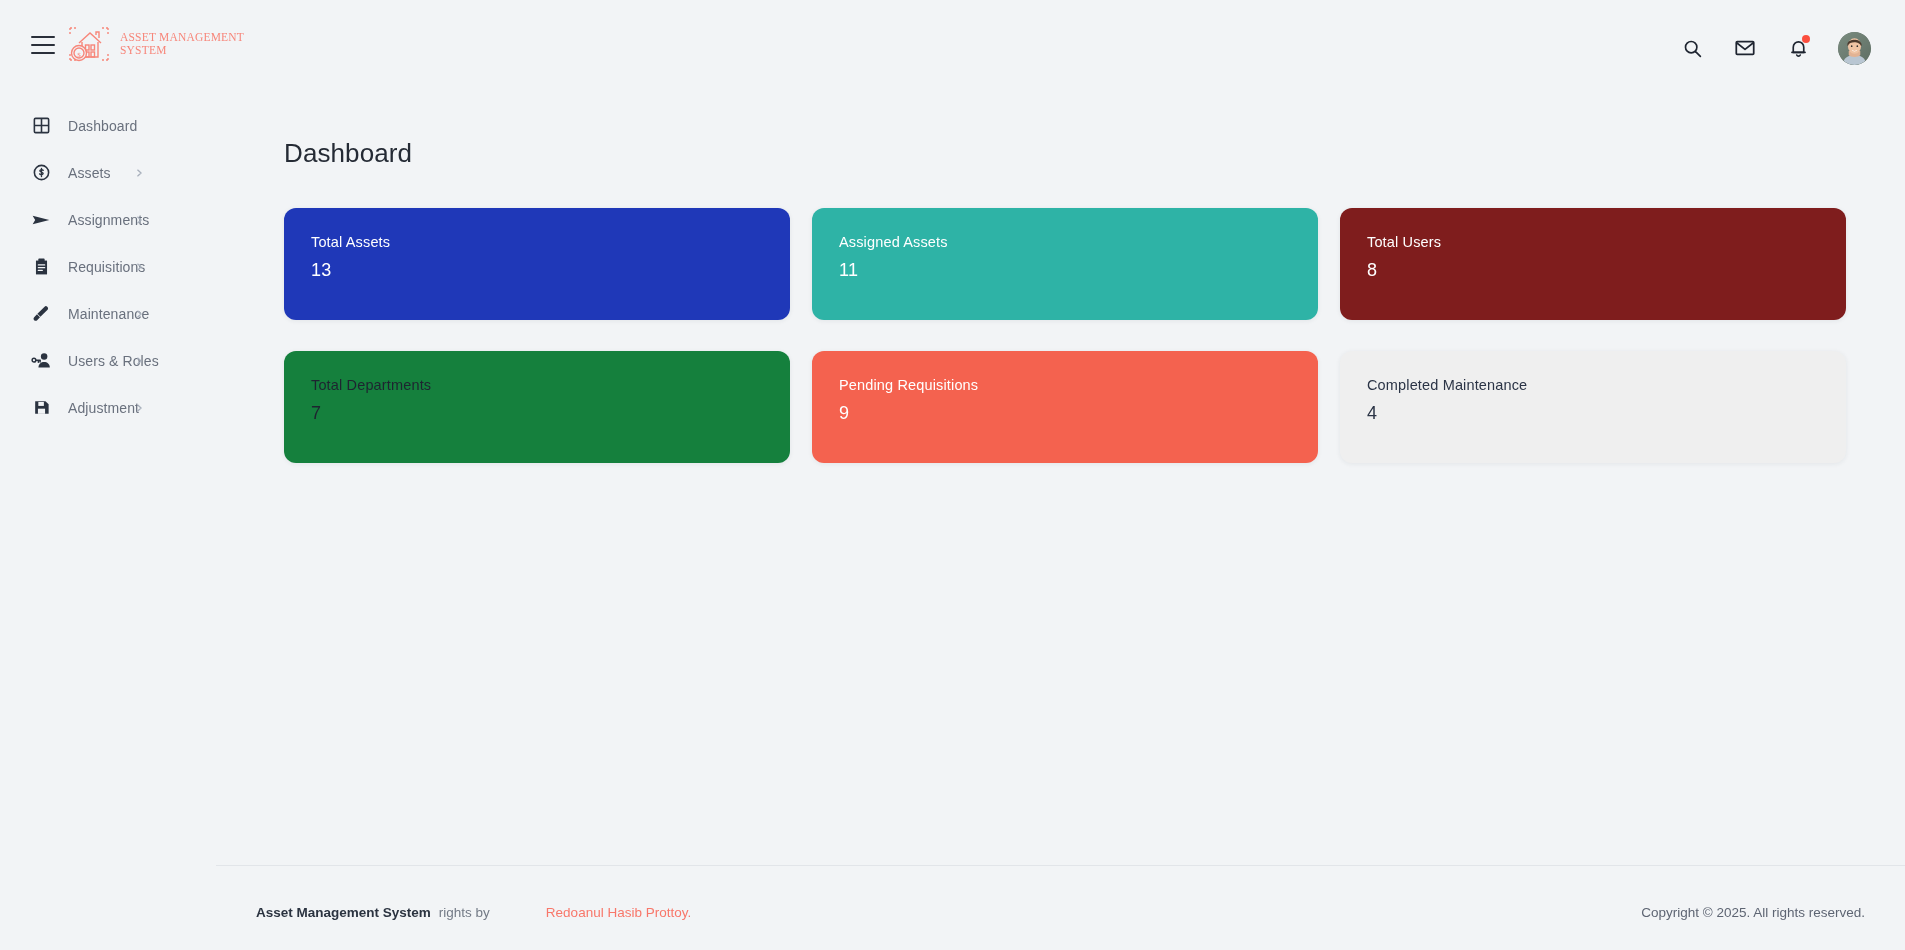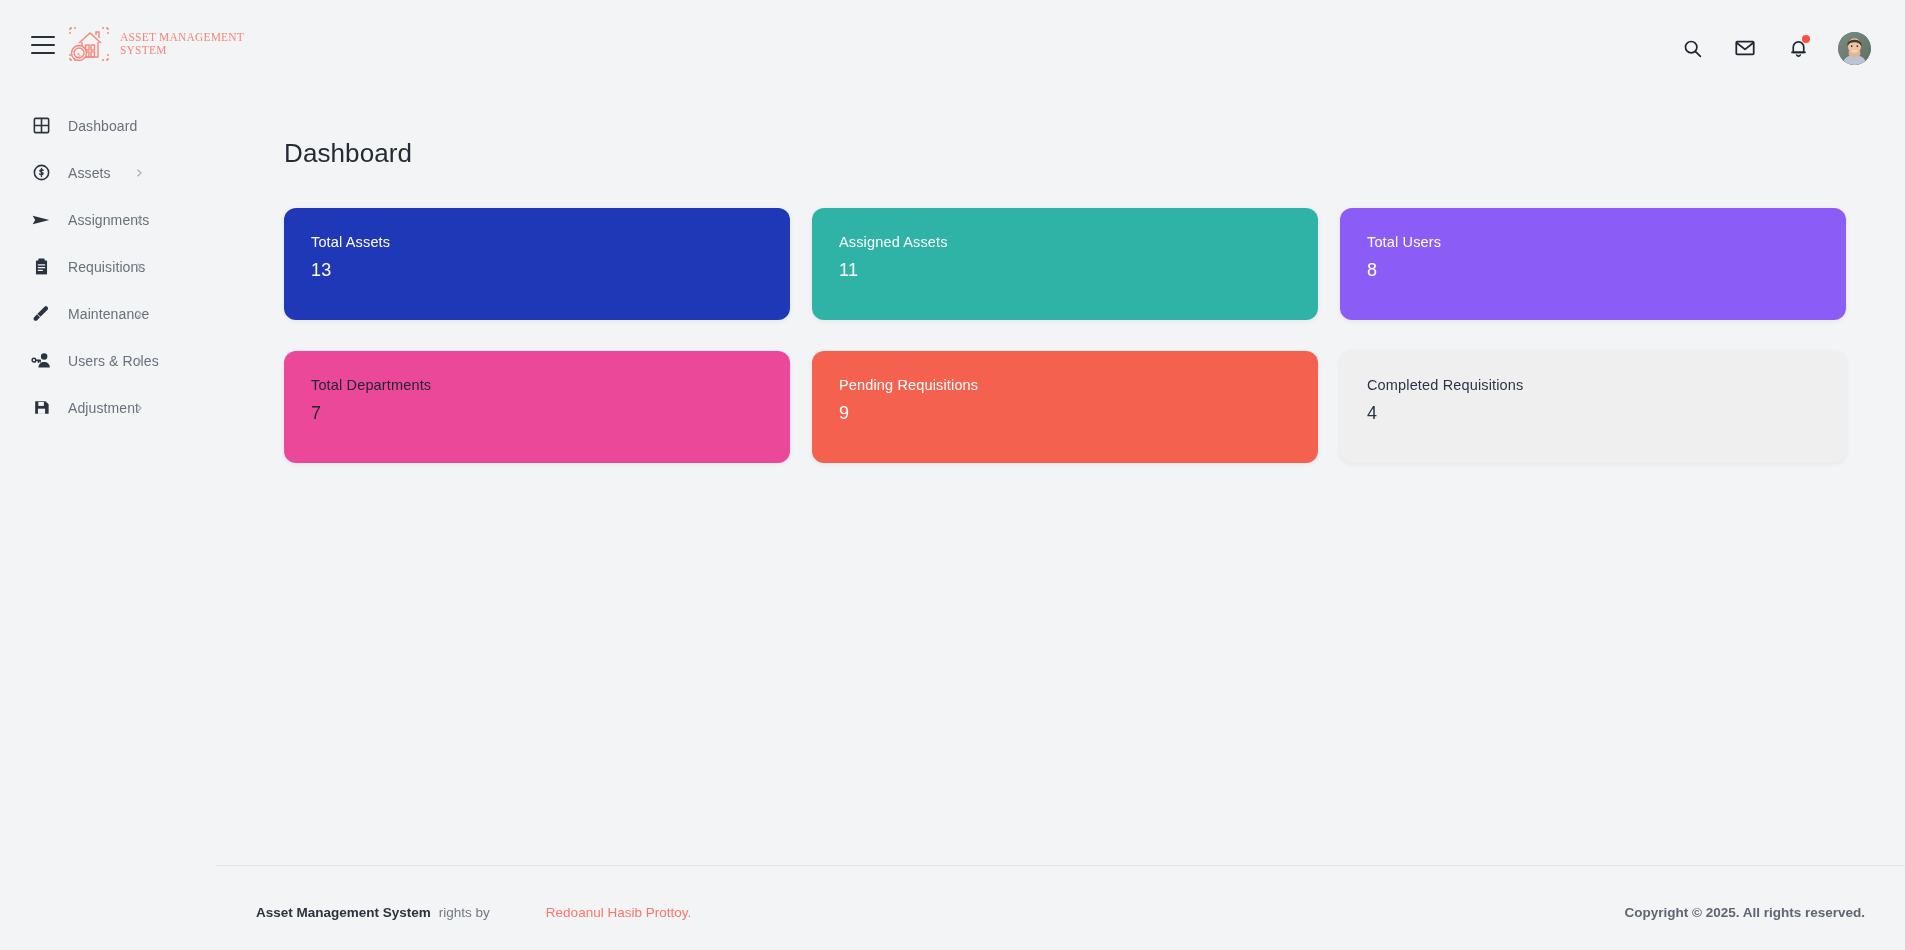--- a/index.html
+++ b/index.html
@@ -151,21 +151,21 @@
   .footer-left {
     position: absolute; left: 40px; top: 40px;
     display: flex; align-items: baseline; gap: 8px;
     font-size: 13.5px;
   }
   .footer-strong { font-weight: 700; color: #2B3340; }
   .footer-muted { color: #737A86; }
   .footer-link { color: #F8776A; text-decoration: none; cursor: pointer; margin-left: 48px; }
   .footer-right {
     position: absolute; right: 40px; top: 40px;
-    font-size: 13.5px; color: #5E6573; font-weight: bold;
+    font-size: 13.5px; color: #5E6573;
   }
 </style>
 </head>
 <body>
 
 <div class="app">
 
   <div class="header">
 
     <div class="hamburger">
@@ -362,37 +362,37 @@
       <div class="card" style="background: rgb(31, 56, 184); color: rgb(255, 255, 255);">
         <div class="card-label">Total Assets</div>
         <div class="card-value">13</div>
       </div>
 
       <div class="card" style="background: rgb(46, 179, 166); color: rgb(255, 255, 255);">
         <div class="card-label">Assigned Assets</div>
         <div class="card-value">11</div>
       </div>
 
-      <div class="card" style="background: #8b5cf6; color: rgb(255, 255, 255);">
+      <div class="card" style="background: #7f1d1d; color: rgb(255, 255, 255);">
         <div class="card-label">Total Users</div>
         <div class="card-value">8</div>
       </div>
 
-      <div class="card" style="background: #ec4899; color: rgb(30, 36, 48);">
+      <div class="card" style="background: #15803d; color: rgb(30, 36, 48);">
         <div class="card-label">Total Departments</div>
         <div class="card-value">7</div>
       </div>
 
       <div class="card" style="background: rgb(244, 98, 79); color: rgb(255, 255, 255);">
         <div class="card-label">Pending Requisitions</div>
         <div class="card-value">9</div>
       </div>
 
       <div class="card" style="background: rgb(239, 239, 239); color: rgb(43, 52, 70);">
-        <div class="card-label">Completed Requisitions</div>
+        <div class="card-label">Completed Maintenance</div>
         <div class="card-value">4</div>
       </div>
 
     </div>
   </div>
 
   <div class="footer">
     <div class="footer-rule"></div>
     <div class="footer-left">
       <span class="footer-strong">Asset Management System</span>

